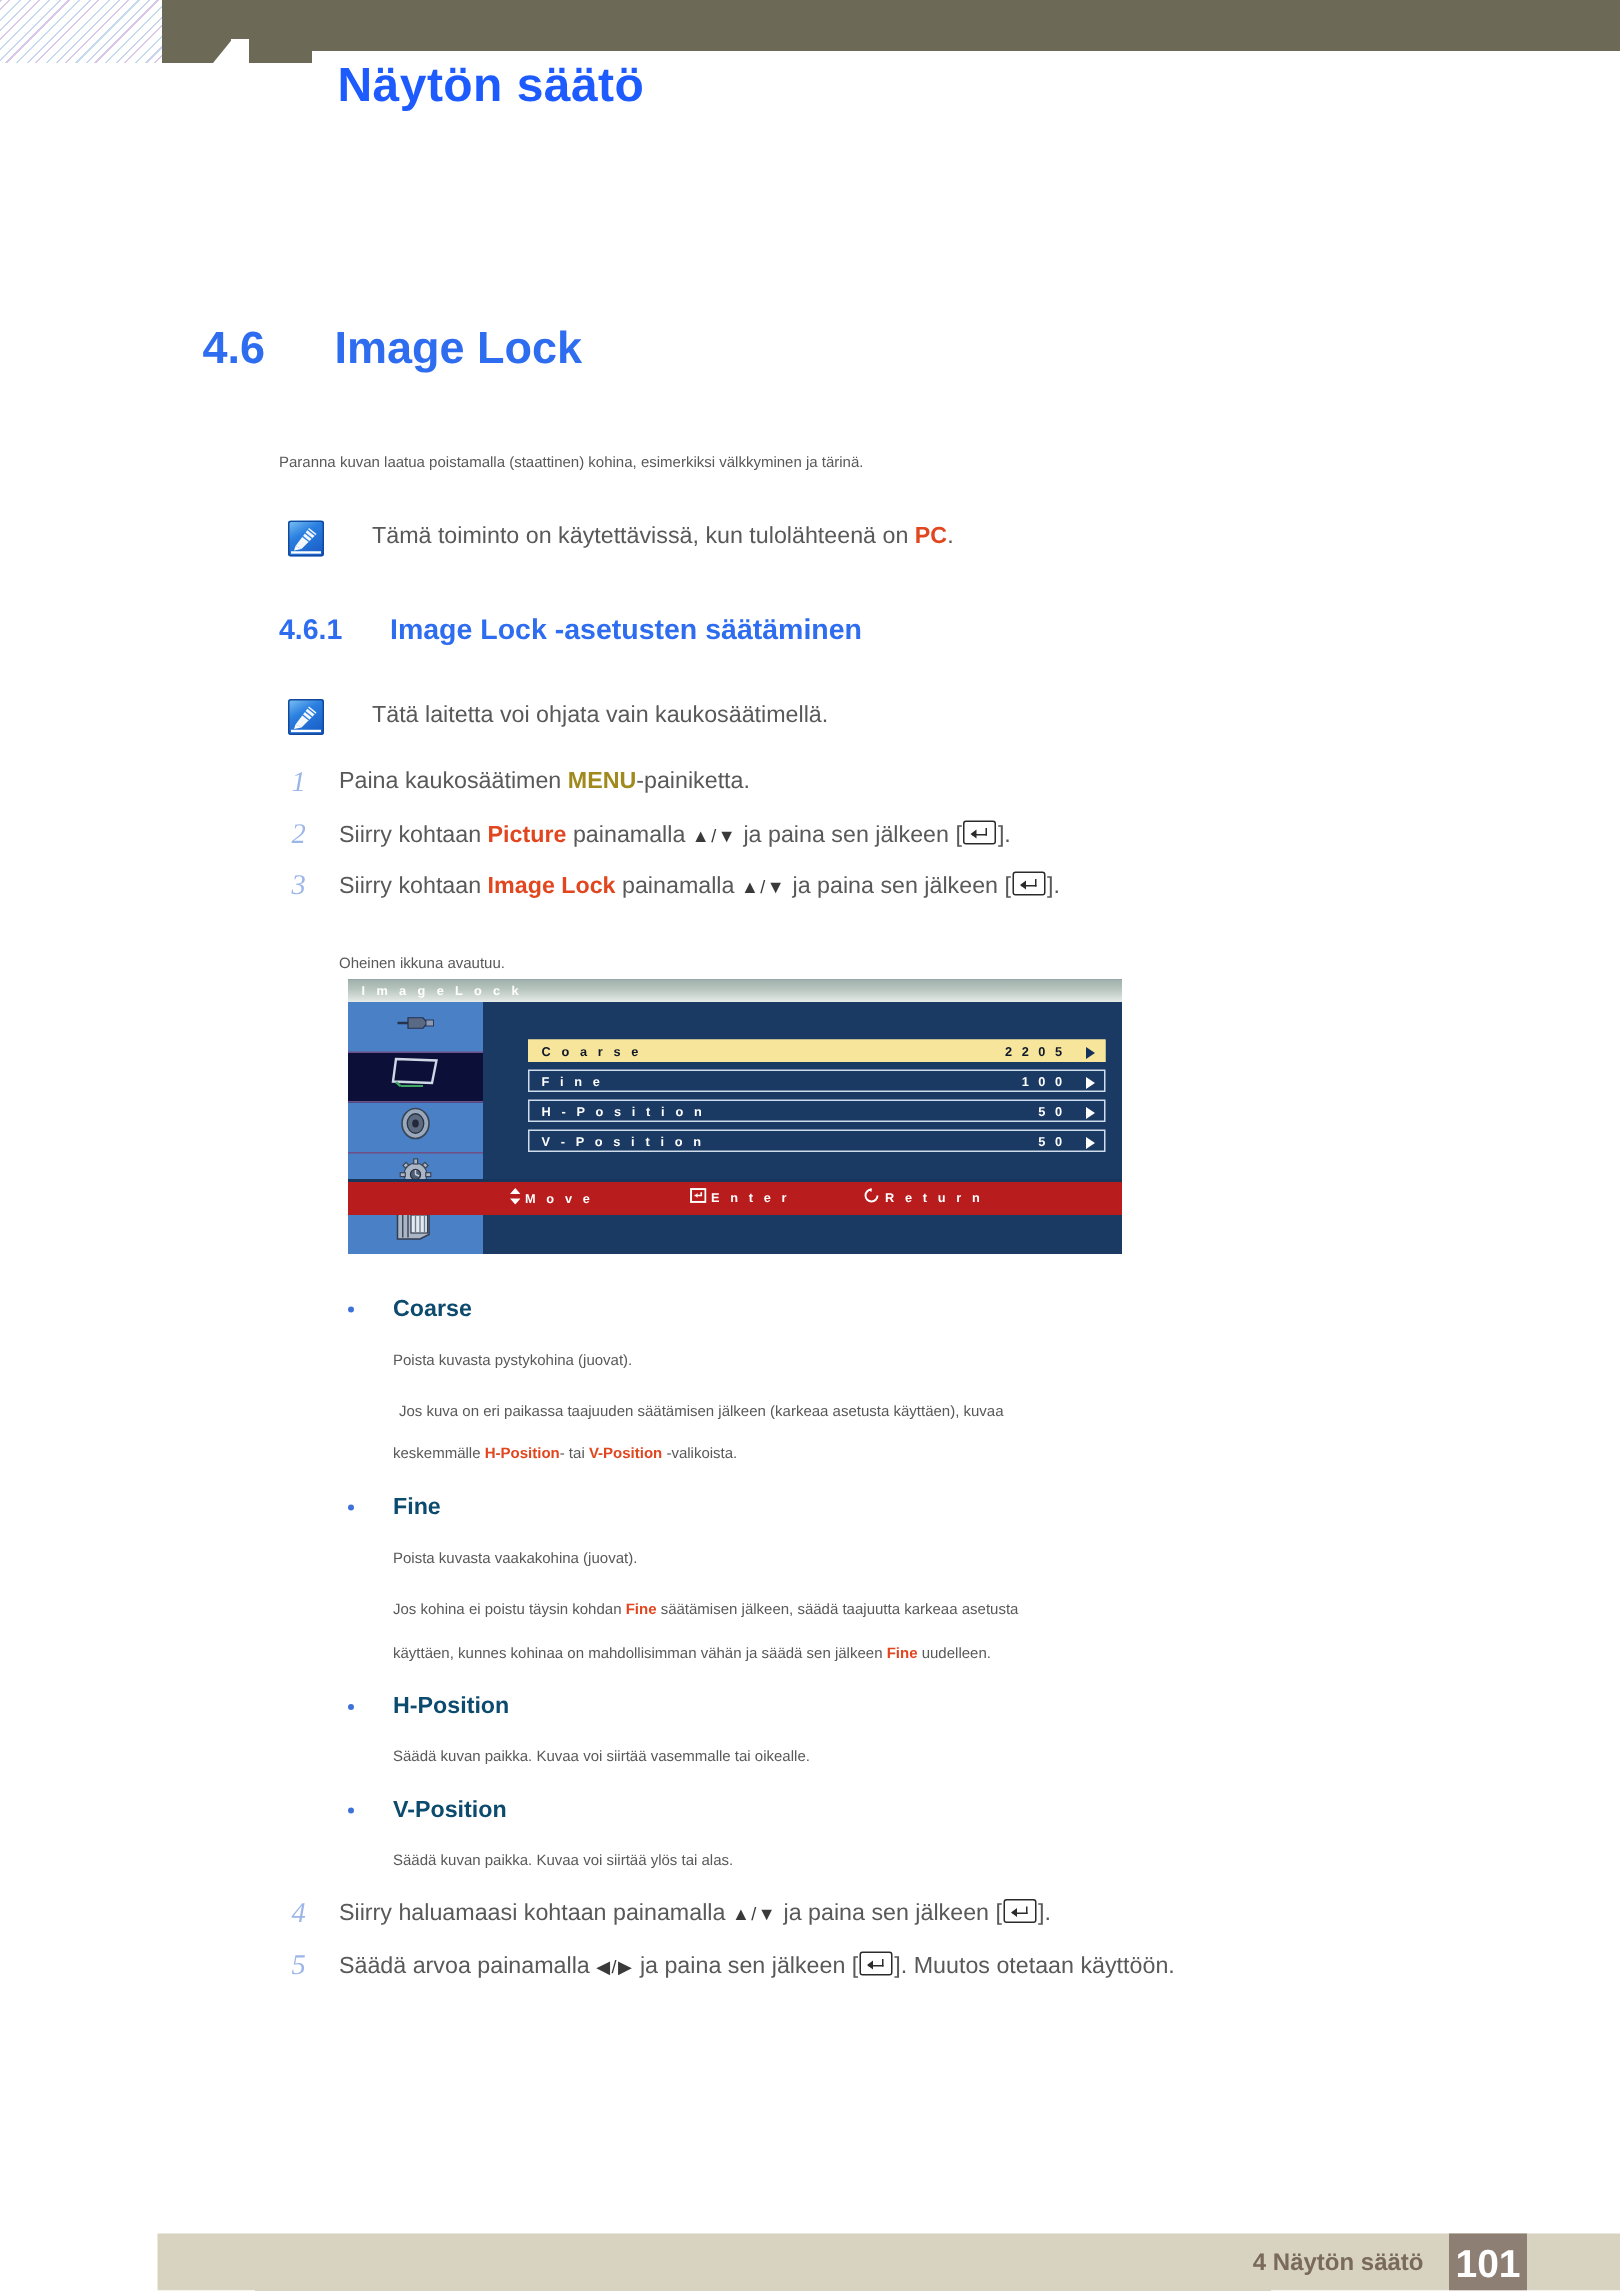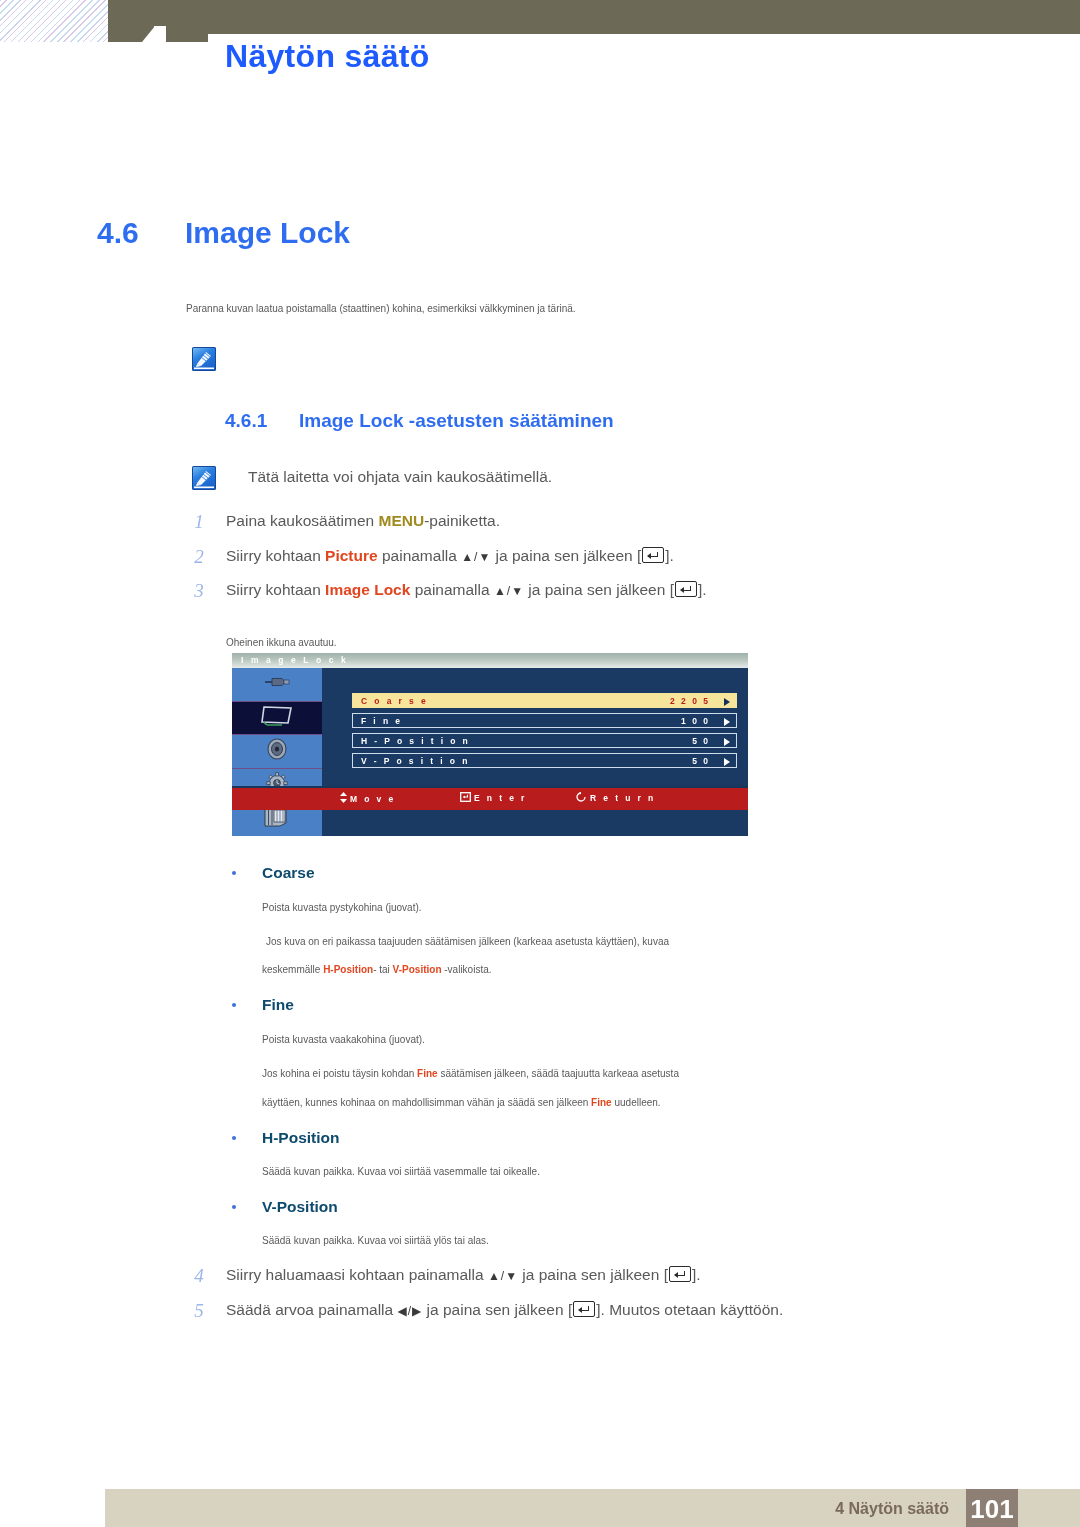--- a/index.html
+++ b/index.html
@@ -76,30 +76,29 @@
 
   
   .sec-head {
     position: absolute;
     left: 97px; top: 216px;
     color: #2f6df0;
     font-size: 30px;
     font-weight: bold;
     white-space: nowrap;
   }
-  .sec-head .num { display: inline-block; width: 88px; }
+  .sec-head .num { display: inline-block; width: 88px; margin-left: 38px; }
 
   .subsec-head {
     position: absolute;
     left: 186px; top: 410px;
     color: #2f6df0;
     font-size: 19px;
     font-weight: bold;
     white-space: nowrap;
-    margin-left: 39px;
   }
   .subsec-head .num { display: inline-block; width: 74px; }
 
   
   .body-p {
     position: absolute;
     color: #595959;
     font-size: 10px;
     line-height: 22px;
     white-space: nowrap;
@@ -243,21 +242,21 @@
     width: 385px;
     height: 15px;
     box-sizing: border-box;
     border: 1px solid #cfdceb;
     background: #1b3a63;
     color: #ffffff;
   }
   .osd-row.hl {
     background: #f6e59a;
     border-color: #f6e59a;
-    color: #b91c1c;
+    color: #0f172a;
   }
   .osd-row .lbl {
     position: absolute;
     left: 8px; top: 2px;
     font-size: 8.5px;
     font-weight: bold;
     letter-spacing: 2.4px;
   }
   .osd-row .val {
     position: absolute;
@@ -344,20 +343,21 @@
   <span class="note-icon">
     <svg width="24" height="24" viewBox="0 0 24 24">
       <path d="M5 17 L14 5 L19 9 L9 19 Z" fill="#ffffff" opacity="0.95"></path>
       <path d="M5 17 L9 19 L4 20 Z" fill="#ffffff"></path>
       <path d="M13 6 L18 10" stroke="#2a7fe0" stroke-width="0.9" fill="none"></path>
       <path d="M11 8 L16 12" stroke="#2a7fe0" stroke-width="0.9" fill="none"></path>
       <path d="M9 10 L14 14" stroke="#2a7fe0" stroke-width="0.9" fill="none"></path>
       <rect x="2" y="20.5" width="20" height="1.6" fill="#ffffff"></rect>
     </svg>
   </span>
+  <span class="note-text"><span>Tämä toiminto on käytettävissä, kun tulolähteenä on </span><span class="orange">PC</span><span>.</span></span>
 </div>
 
 <div class="subsec-head">
   <span class="num">4.6.1</span><span>Image Lock -asetusten säätäminen</span>
 </div>
 
 <div class="note-row" style="left:192px; top:466px; width:700px; height:26px;">
   <span class="note-icon">
     <svg width="24" height="24" viewBox="0 0 24 24">
       <path d="M5 17 L14 5 L19 9 L9 19 Z" fill="#ffffff" opacity="0.95"></path>

